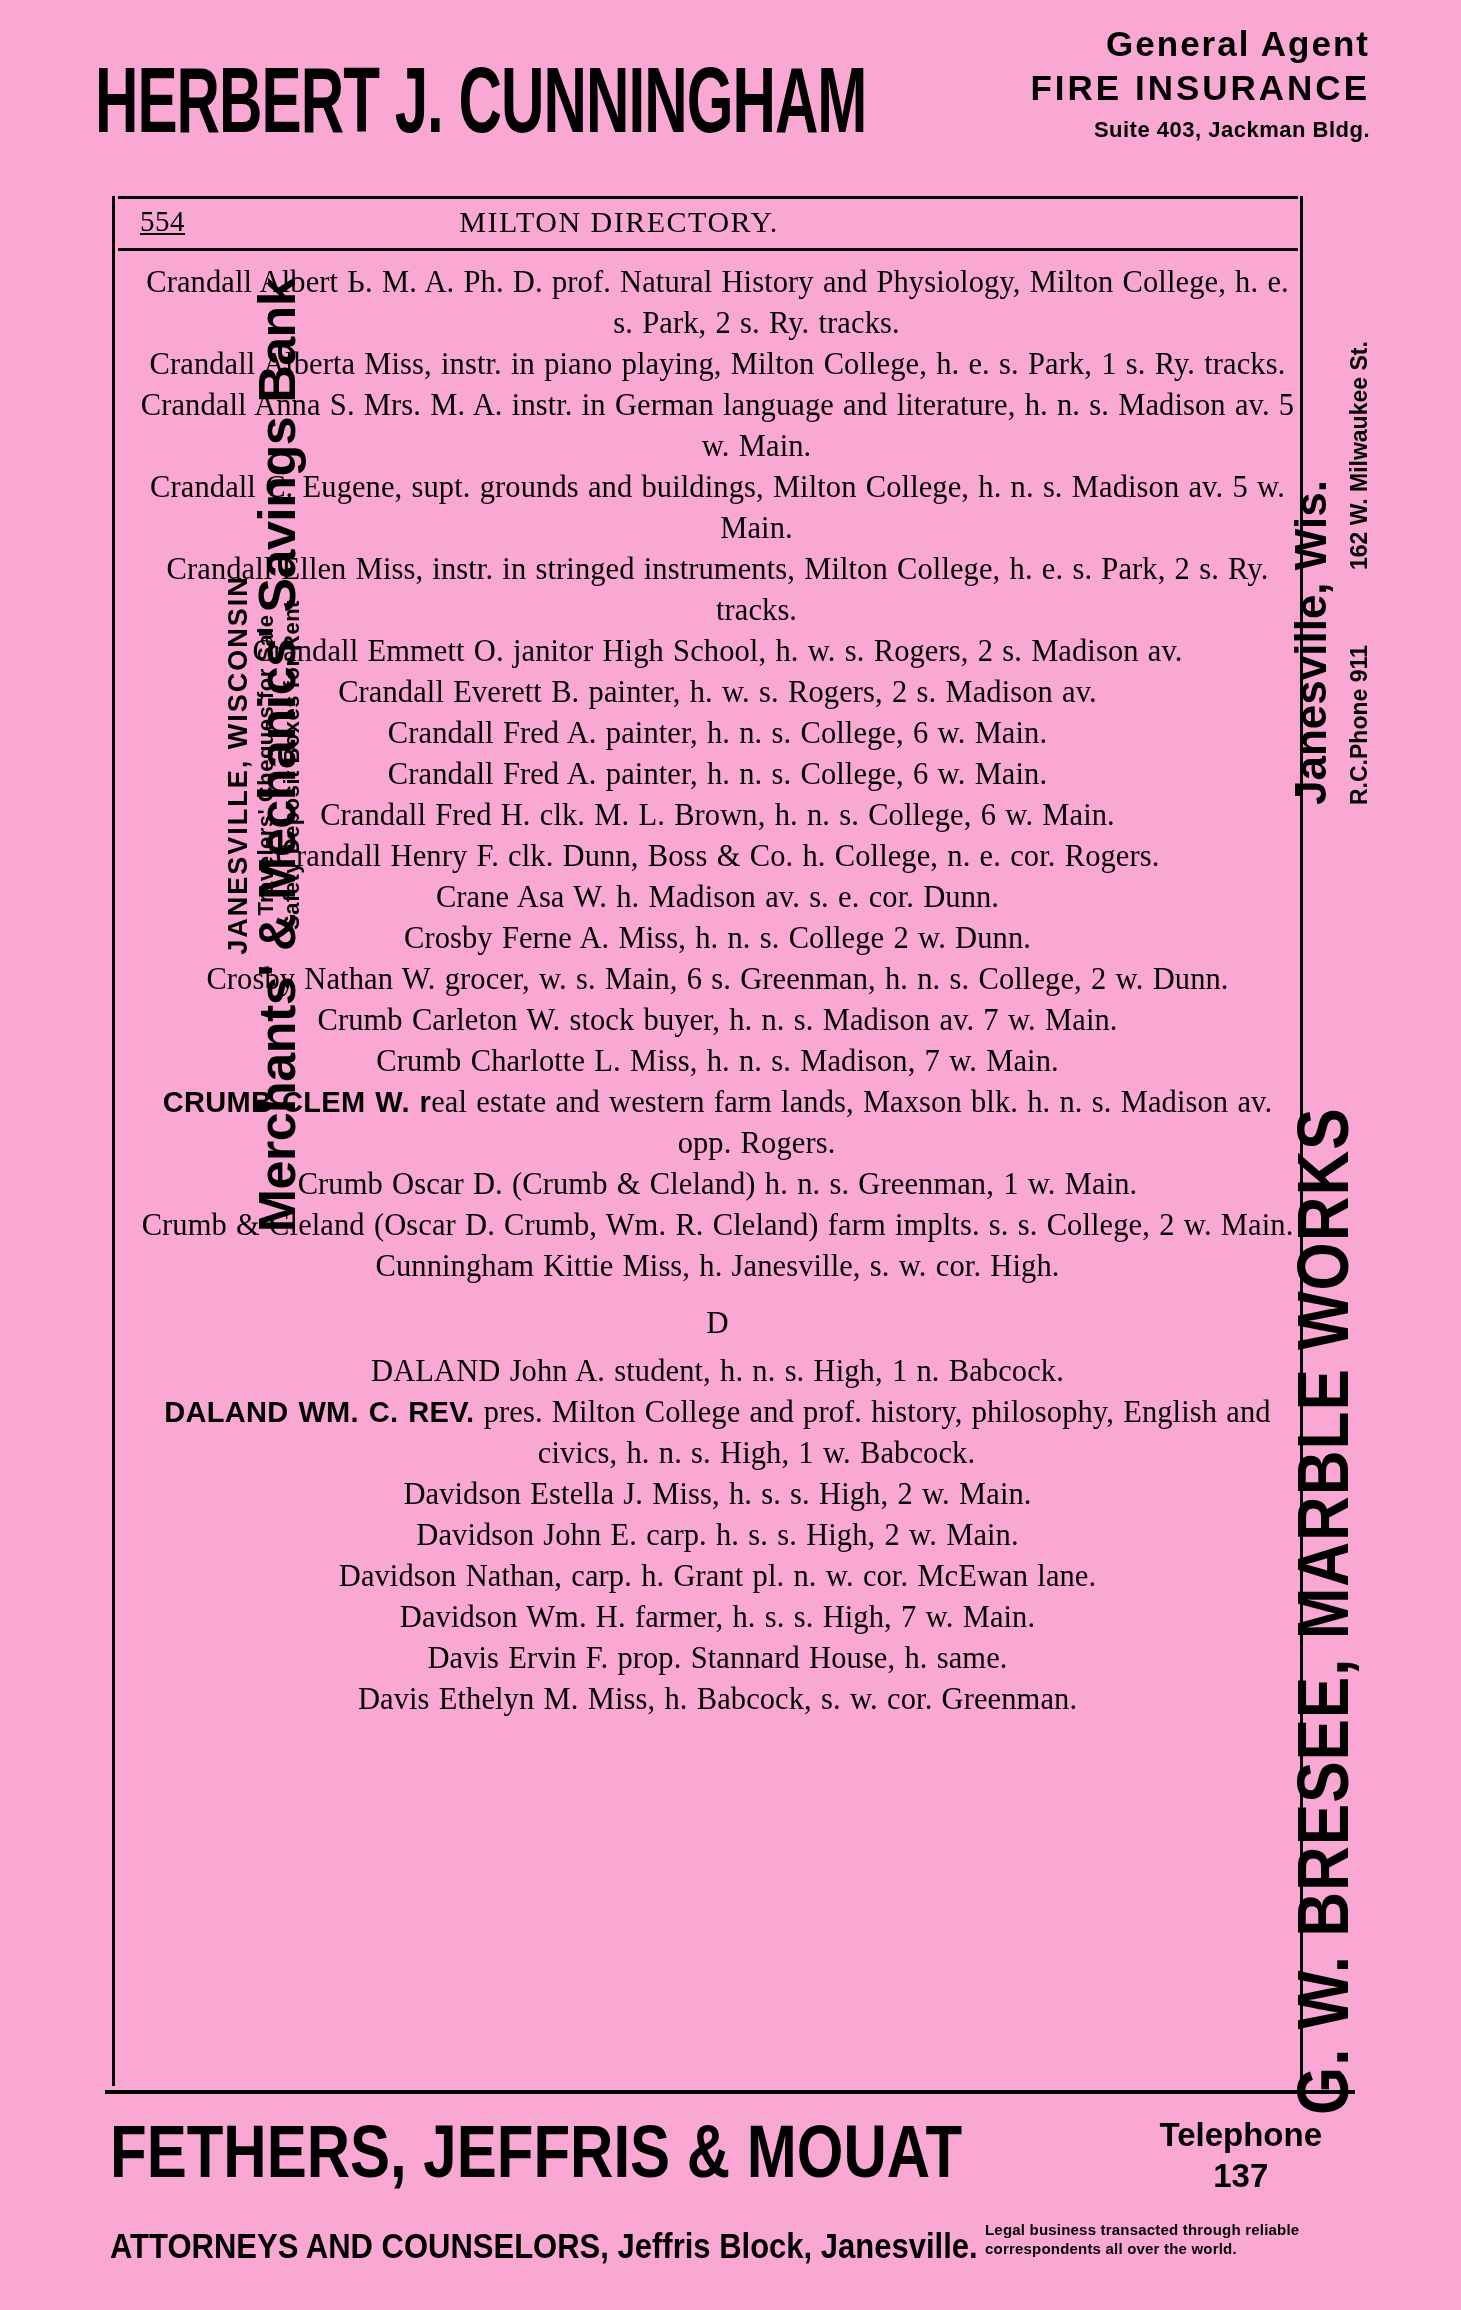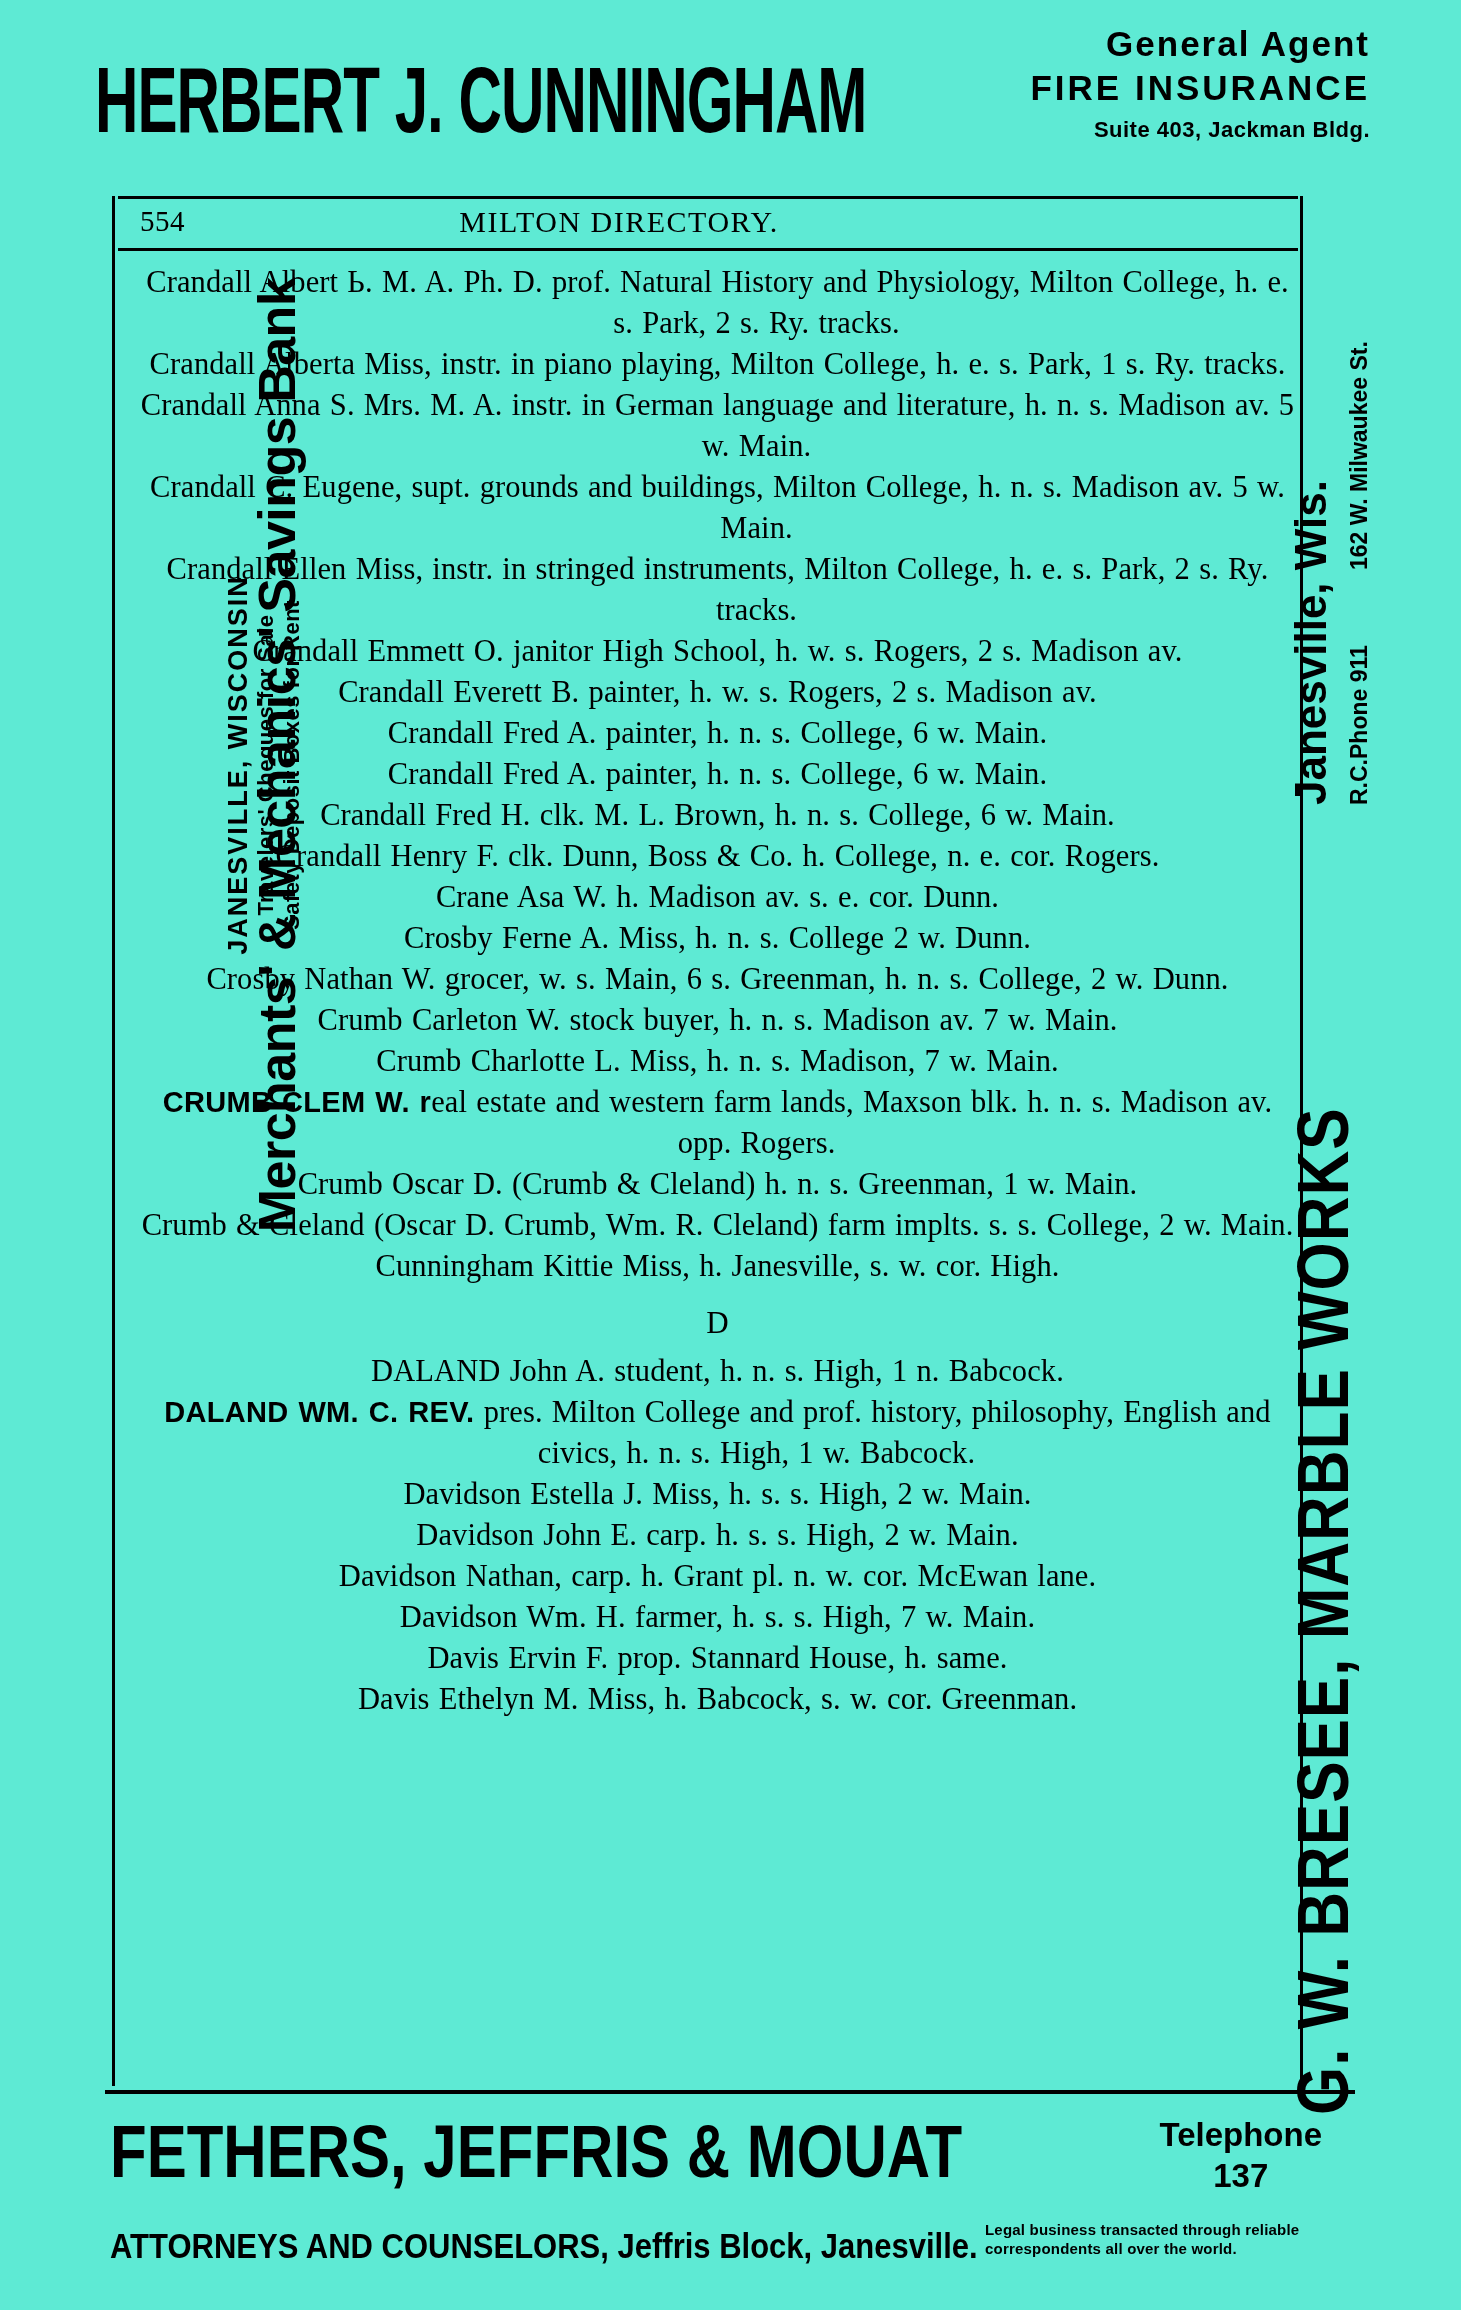--- a/index.html
+++ b/index.html
@@ -14,21 +14,21 @@
     color: #000000;
     position: relative;
     overflow: hidden;
   }
 
   .page {
     position: absolute;
     left: 0; top: 0;
     width: 1461px;
     height: 2310px;
-    background: #5eead4;
+    background: #f9a8d4;
   }
 
   
   .top-ad {
     position: absolute;
     left: 95px;
     top: 22px;
     width: 1275px;
     height: 150px;
   }
@@ -78,20 +78,21 @@
   .rule-bottom { left: 105px; top: 2090px; width: 1250px; height: 4px; }
 
   
   .folio {
     position: absolute;
     left: 140px;
     top: 205px;
     font-family: "Liberation Serif", serif;
     font-size: 29px;
     letter-spacing: 0.5px;
+    text-decoration: underline;
   }
   .running-head {
     position: absolute;
     left: 0;
     top: 205px;
     width: 1238px;
     text-align: center;
     font-family: "Liberation Serif", serif;
     font-size: 30px;
     letter-spacing: 1.5px;

